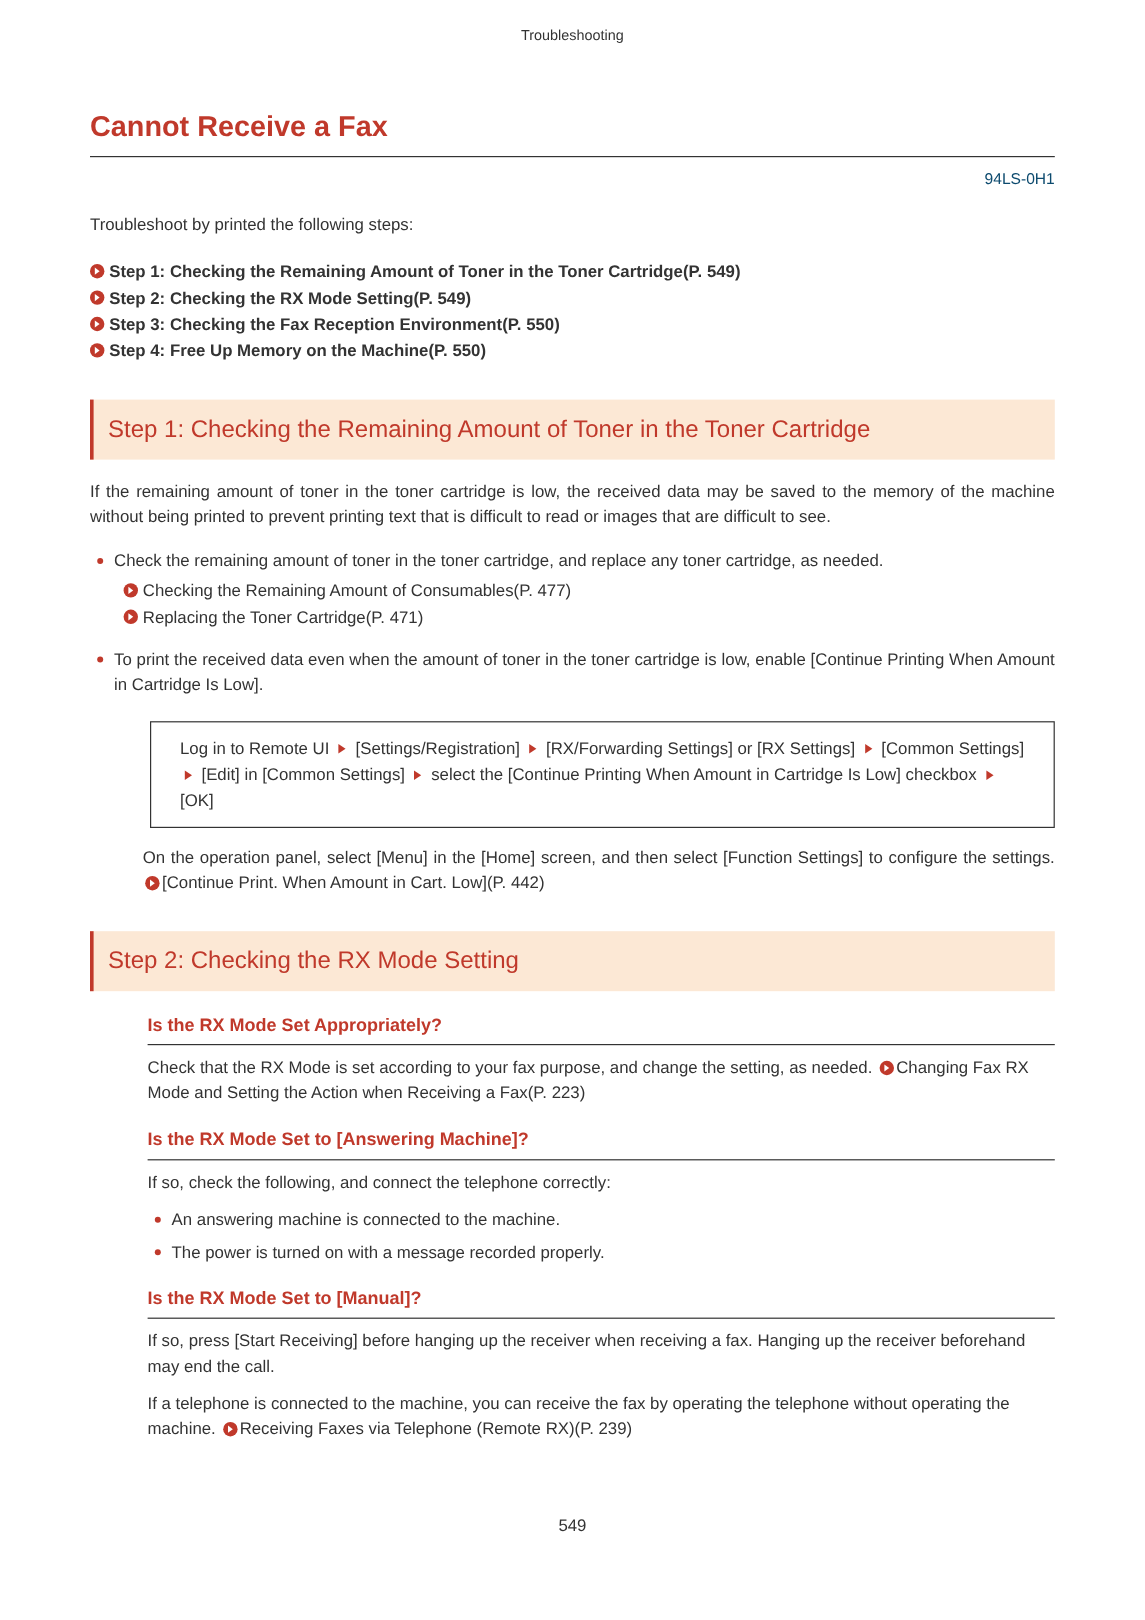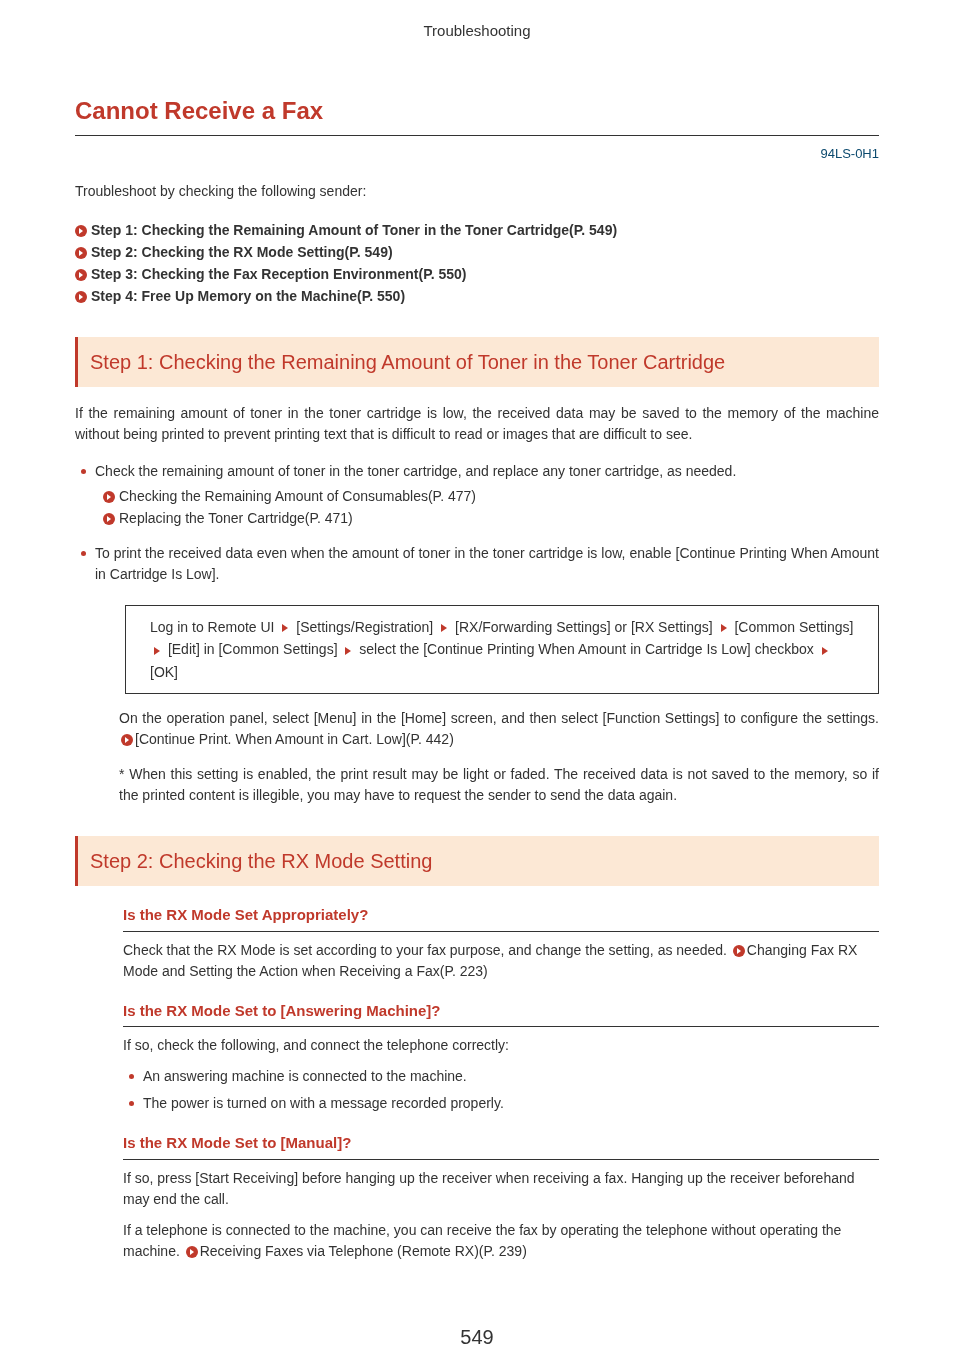--- a/index.html
+++ b/index.html
@@ -8,21 +8,21 @@
       font-size: 14px;
       color: #333;
       background: #fff;
       width: 954px;
       margin: 0 auto;
       padding: 20px 75px 40px 75px;
       line-height: 1.5;
     }
     .header-chapter {
       text-align: center;
-      font-size: 15px;
+      font-size: 12px;
       color: #333;
       margin-bottom: 50px;
     }
     .main-title {
       font-size: 24px;
       font-weight: bold;
       color: #c0392b;
       margin-bottom: 6px;
     }
     .title-divider {
@@ -193,34 +193,34 @@
       left: 6px;
       top: 8px;
       width: 5px;
       height: 5px;
       background: #c0392b;
       border-radius: 50%;
     }
     .page-number {
       text-align: center;
       margin-top: 60px;
-      font-size: 20px;
+      font-size: 14px;
     }
     .step-section { margin-bottom: 30px; }
   </style>
 </head>
 <body>
 
 <div class="header-chapter">Troubleshooting</div>
 
 <h1 class="main-title">Cannot Receive a Fax</h1>
 <hr class="title-divider">
 <div class="doc-id">94LS-0H1</div>
 
-<p class="intro-text">Troubleshoot by checking the following sender:</p>
+<p class="intro-text">Troubleshoot by printed the following steps:</p>
 
 <ul class="toc-list">
   <li>
       <span class="arrow-icon"></span>
       <span class="toc-link">Step 1: Checking the Remaining Amount of Toner in the Toner Cartridge(P. 549)</span>
     </li>
   <li>
       <span class="arrow-icon"></span>
       <span class="toc-link">Step 2: Checking the RX Mode Setting(P. 549)</span>
     </li>
@@ -270,21 +270,20 @@
     <span class="sep"></span>
     <span>select the [Continue Printing When Amount in Cartridge Is Low] checkbox</span>
     <span class="sep"></span>
     <span>[OK]</span>
   </div>
 
   <p class="indented-para">
     <span>On the operation panel, select [Menu] in the [Home] screen, and then select [Function Settings] to configure the settings. </span><span class="inline-arrow"></span><span class="bold-link">[Continue Print. When Amount in Cart. Low](P. 442)</span>
   </p>
 
-  <p class="indented-para">* When this setting is enabled, the print result may be light or faded. The received data is not saved to the memory, so if the printed content is illegible, you may have to request the sender to send the data again.</p>
 </div>
 
 <div class="step-section">
   <div class="step-heading">Step 2: Checking the RX Mode Setting</div>
 
   <div class="step2-block">
     <div class="sub-heading">Is the RX Mode Set Appropriately?</div>
     <p class="sub-text">
       <span>Check that the RX Mode is set according to your fax purpose, and change the setting, as needed. </span><span class="inline-arrow"></span><span class="bold-link">Changing Fax RX Mode and Setting the Action when Receiving a Fax(P. 223)</span>
     </p>

